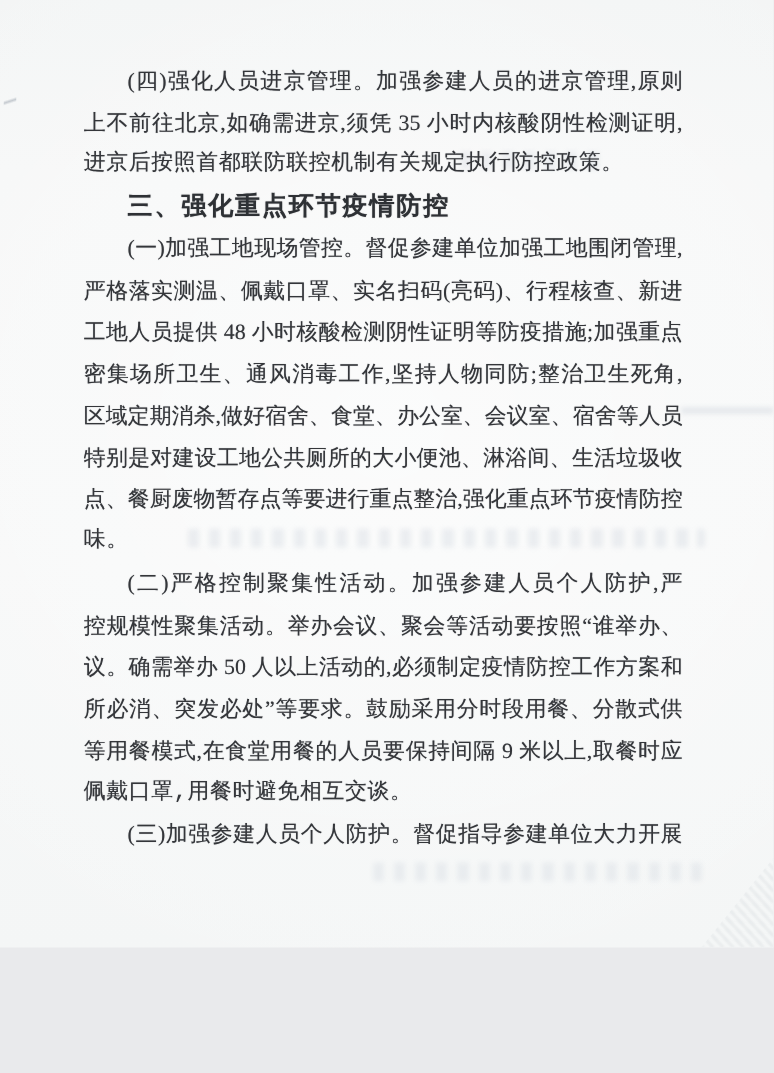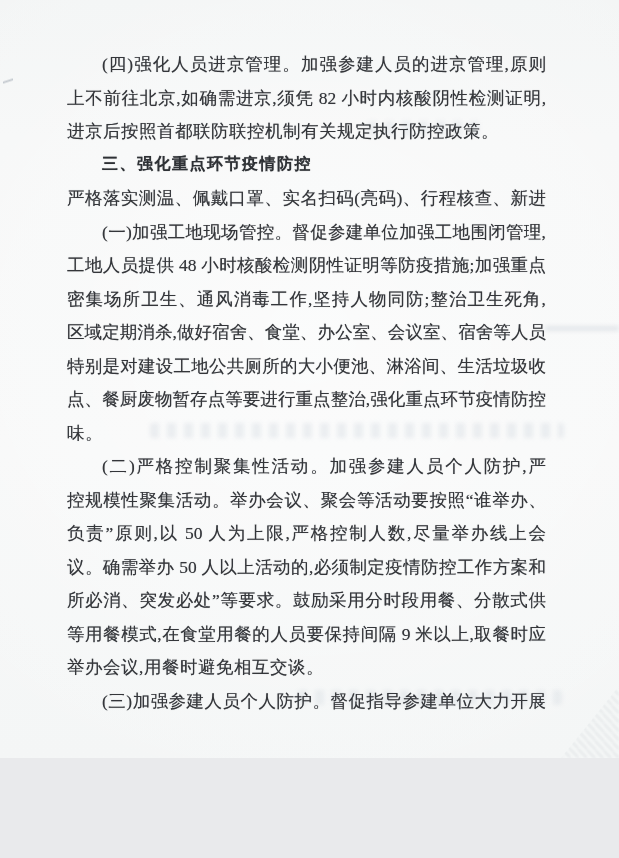--- a/index.html
+++ b/index.html
@@ -16,25 +16,25 @@
   .textblock{
     position:absolute;left:67px;top:48px;width:479px;
   }
   .line{
     height:33.5px;line-height:33.5px;
     font-size:17.5px;
     text-shadow:0 0 .7px rgba(55,58,66,.55);
     white-space:nowrap;
   }
   .fill{text-align:justify;text-align-last:justify;white-space:normal;overflow:hidden;}
-  .end{text-align:left;letter-spacing:.5px;}
+  .end{text-align:left;letter-spacing:.5px;font-family:Liberation Mono, monospace;}
   .first{text-indent:35px;}
   .heading{
-    font-family:Liberation Mono, monospace;
-    font-weight:700;font-size:16px;color:#2e3135;
+    font-family:Liberation Serif, serif;
+    font-weight:700;font-size:20px;color:#2e3135;
     letter-spacing:1.5px;
     text-shadow:0 0 .8px rgba(46,49,53,.6);
   }
   .page-number{
     position:absolute;left:500px;top:770px;width:56px;
     font-size:14.5px;letter-spacing:2px;color:#3c4046;
     text-shadow:0 0 .6px rgba(60,64,70,.5);
   }
   
   .bleed{
@@ -70,36 +70,35 @@
 
   <div class="edge-scratch"></div>
   <div class="bleed bleed-1"></div>
   <div class="bleed bleed-2"></div>
   <div class="bleed bleed-3"></div>
   <div class="margin-band"></div>
   <div class="corner-hatch"></div>
 
   <div class="textblock">
     <div class="line first fill">(四)强化人员进京管理。加强参建人员的进京管理,原则</div>
-    <div class="line fill">上不前往北京,如确需进京,须凭 82 小时内核酸阴性检测证明,</div>
+    <div class="line fill">上不前往北京,如确需进京,须凭 35 小时内核酸阴性检测证明,</div>
     <div class="line end">进京后按照首都联防联控机制有关规定执行防控政策。</div>
     <div class="line heading first">三、强化重点环节疫情防控</div>
+    <div class="line first fill">(一)加强工地现场管控。督促参建单位加强工地围闭管理,</div>
     <div class="line fill">严格落实测温、佩戴口罩、实名扫码(亮码)、行程核查、新进</div>
-    <div class="line first fill">(一)加强工地现场管控。督促参建单位加强工地围闭管理,</div>
     <div class="line fill">工地人员提供 48 小时核酸检测阴性证明等防疫措施;加强重点</div>
     <div class="line fill">密集场所卫生、通风消毒工作,坚持人物同防;整治卫生死角,</div>
     <div class="line fill">区域定期消杀,做好宿舍、食堂、办公室、会议室、宿舍等人员</div>
     <div class="line fill">特别是对建设工地公共厕所的大小便池、淋浴间、生活垃圾收集</div>
     <div class="line fill">点、餐厨废物暂存点等要进行重点整治,强化重点环节疫情防控</div>
     <div class="line end">味。</div>
     <div class="line first fill">(二)严格控制聚集性活动。加强参建人员个人防护,严</div>
     <div class="line fill">控规模性聚集活动。举办会议、聚会等活动要按照“谁举办、谁</div>
-    <div class="line fill">负责”原则,以 50 人为上限,严格控制人数,尽量举办线上会</div>
     <div class="line fill">议。确需举办 50 人以上活动的,必须制定疫情防控工作方案和</div>
     <div class="line fill">所必消、突发必处”等要求。鼓励采用分时段用餐、分散式供餐</div>
     <div class="line fill">等用餐模式,在食堂用餐的人员要保持间隔 9 米以上,取餐时应</div>
-    <div class="line end">举办会议,用餐时避免相互交谈。</div>
+    <div class="line end">佩戴口罩,用餐时避免相互交谈。</div>
     <div class="line first fill">(三)加强参建人员个人防护。督促指导参建单位大力开展</div>
   </div>
 
   <div class="page-number">- 5 -</div>
 
 </div>
 
 </body></html>

